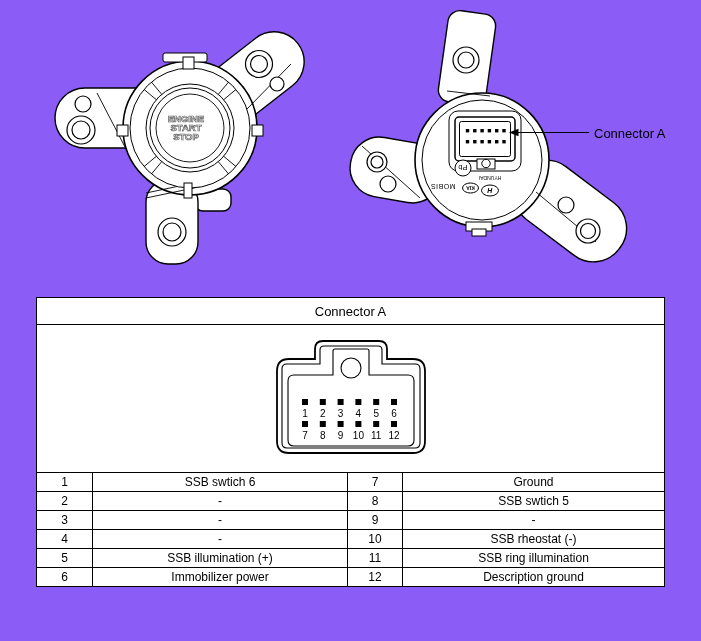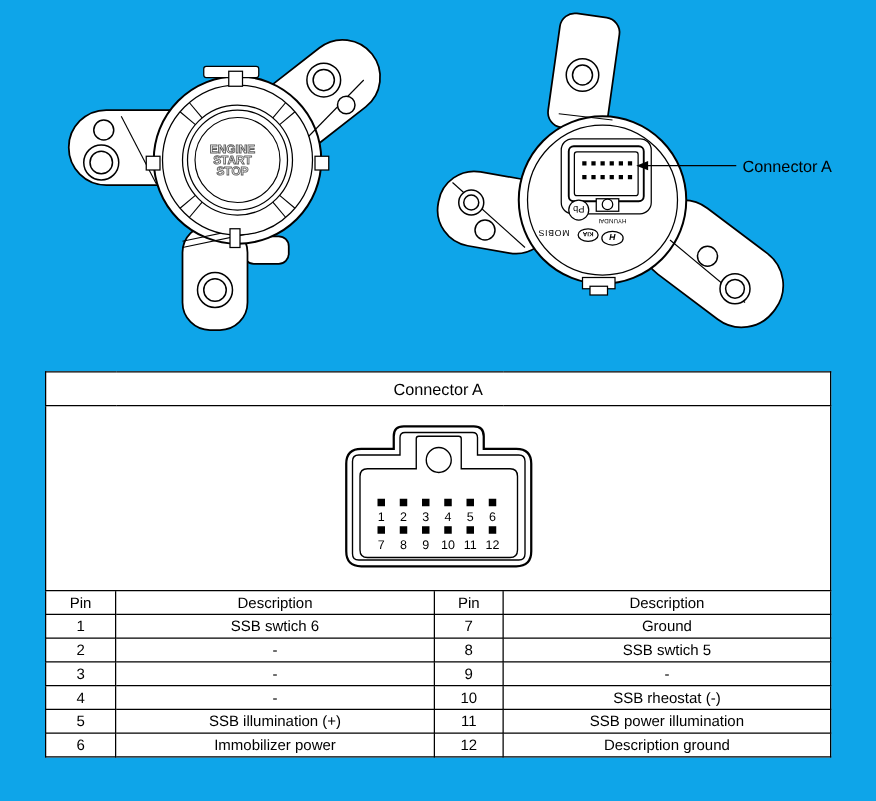--- a/index.html
+++ b/index.html
@@ -1,17 +1,17 @@
 <!DOCTYPE html>
 <html><head>
 <meta charset="utf-8">
 <style>
   html,body{margin:0;padding:0;background:#fff;}
   body{width:701px;height:641px;font-family:"Liberation Sans",sans-serif;color:#000;}
-  .canvas{position:relative;width:701px;height:641px;background:#0ea5e9;overflow:hidden;}
+  .canvas{position:relative;width:701px;height:641px;background:#8b5cf6;overflow:hidden;}
   svg text{font-family:"Liberation Sans",sans-serif;}
   .drawings{position:absolute;left:0;top:0;}
   table.pinout{position:absolute;left:36px;top:297px;width:628px;border-collapse:collapse;table-layout:fixed;background:#fff;}
   table.pinout td{border:1px solid #000;text-align:center;vertical-align:middle;padding:0;font-size:12px;line-height:1;}
   tr.title-row td{height:26px;font-size:13px;}
   tr.diagram-row td{height:147px;}
   tr.head-row td{height:18px;}
   tr.data-row td{height:18px;}
 </style>
 </head>
@@ -192,26 +192,20 @@
               <text x="34" y="104">7</text>
               <text x="51.8" y="104">8</text>
               <text x="69.6" y="104">9</text>
               <text x="87.4" y="104">10</text>
               <text x="105.2" y="104">11</text>
               <text x="123" y="104">12</text>
             </g>
           </svg>
         </td>
       </tr>
-      <tr class="head-row">
-        <td>Pin</td>
-        <td>Description</td>
-        <td>Pin</td>
-        <td>Description</td>
-      </tr>
       <tr class="data-row">
         <td>1</td>
         <td>SSB swtich 6</td>
         <td>7</td>
         <td>Ground</td>
       </tr>
       <tr class="data-row">
         <td>2</td>
         <td>-</td>
         <td>8</td>
@@ -226,21 +220,21 @@
       <tr class="data-row">
         <td>4</td>
         <td>-</td>
         <td>10</td>
         <td>SSB rheostat (-)</td>
       </tr>
       <tr class="data-row">
         <td>5</td>
         <td>SSB illumination (+)</td>
         <td>11</td>
-        <td>SSB power illumination</td>
+        <td>SSB ring illumination</td>
       </tr>
       <tr class="data-row">
         <td>6</td>
         <td>Immobilizer power</td>
         <td>12</td>
         <td>Description ground</td>
       </tr>
     </tbody>
   </table>
 </div>

